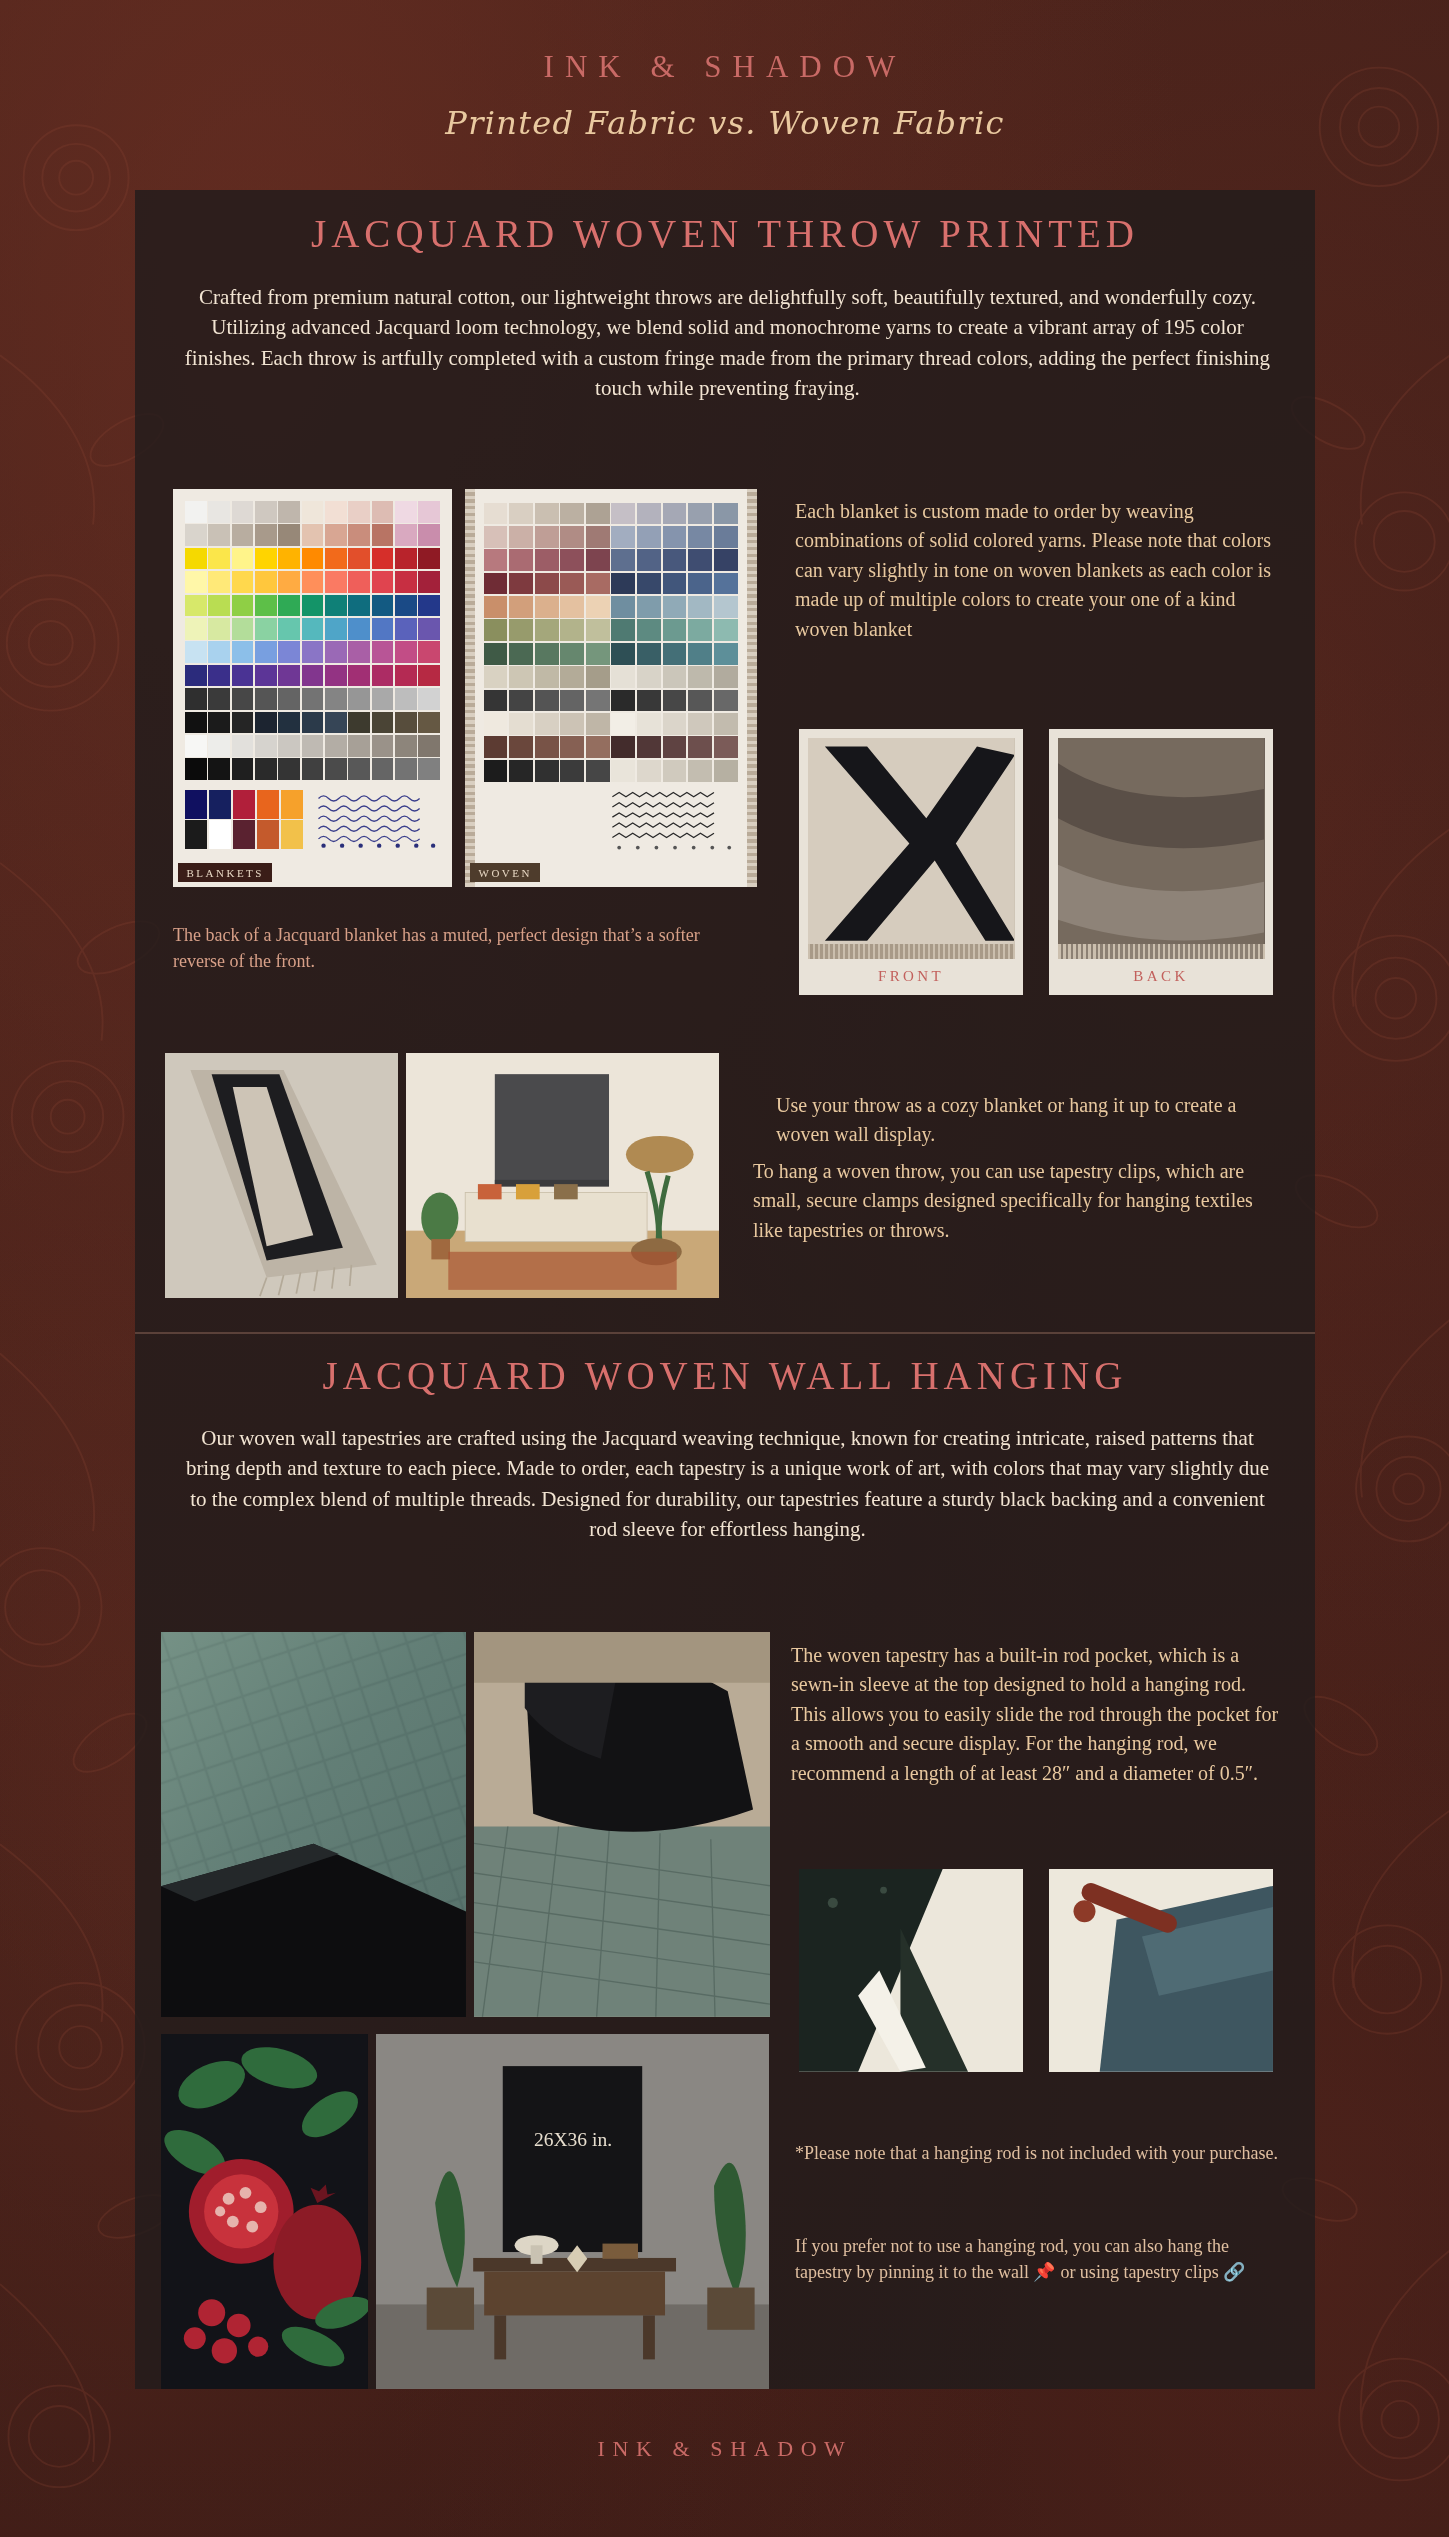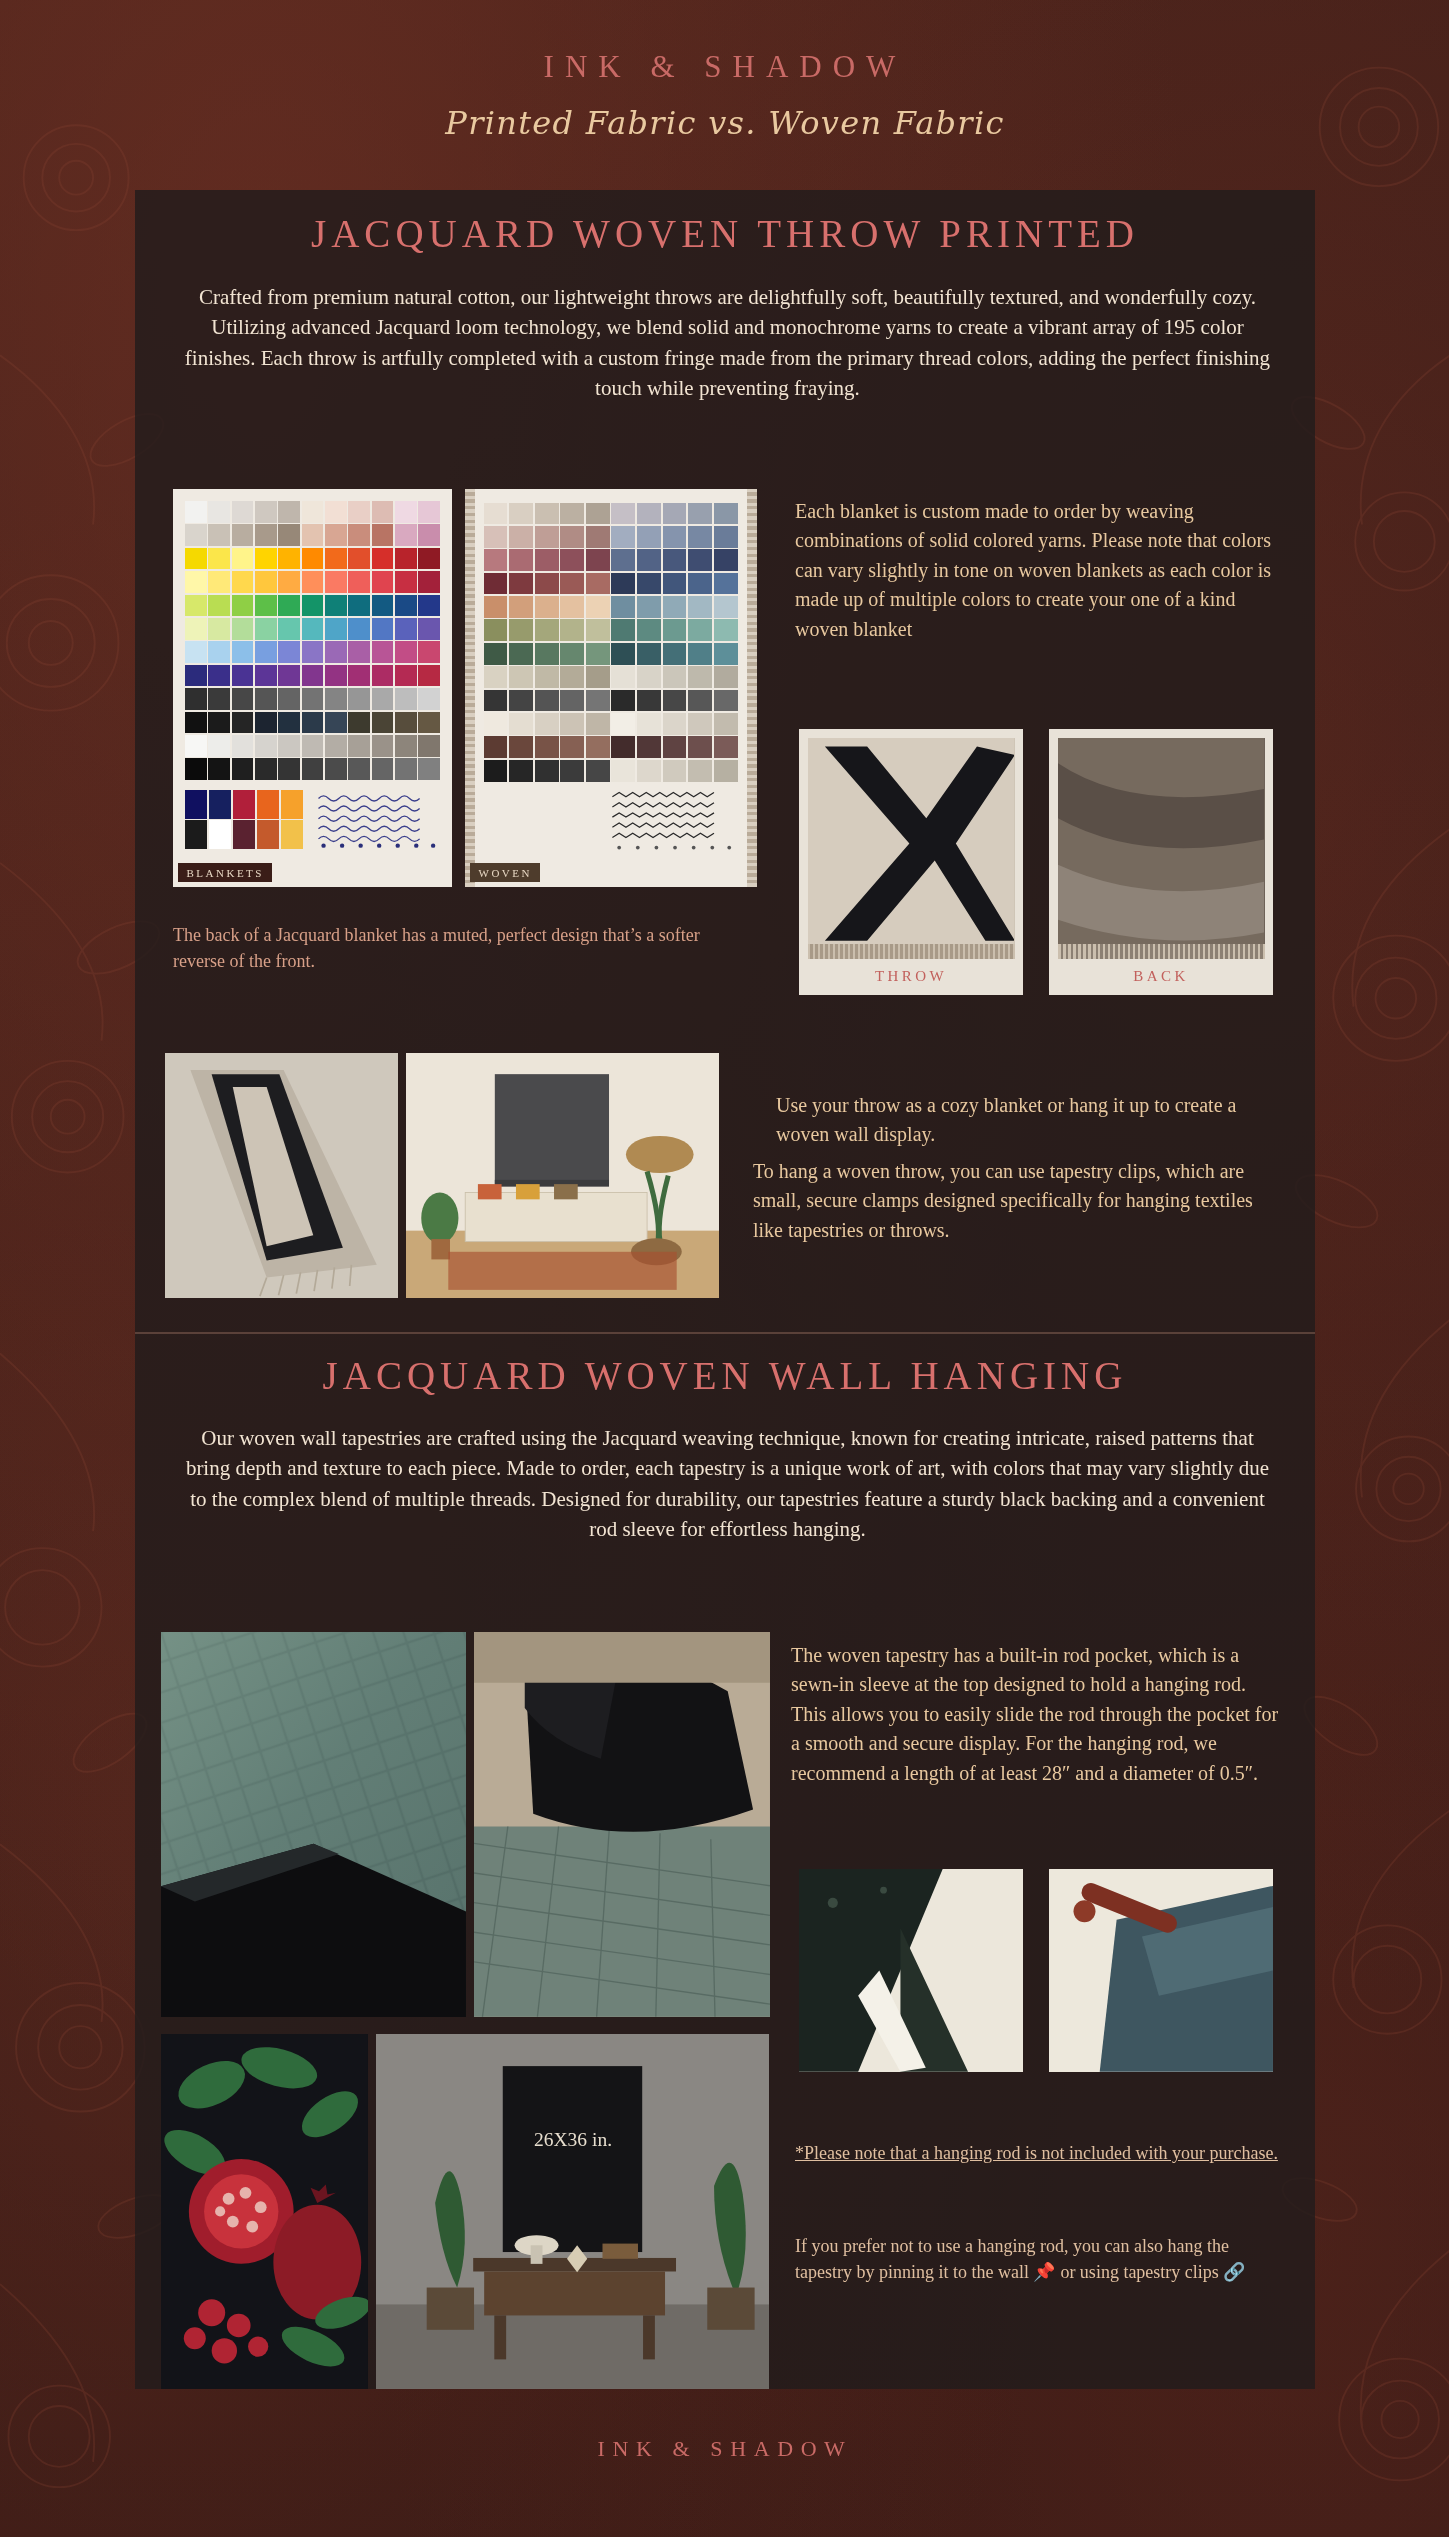--- a/index.html
+++ b/index.html
@@ -549,21 +549,21 @@
 
 <div class="side-copy" style="left:795px; top:497px; width:482px;">Each blanket is custom made to order by weaving combinations of solid colored yarns. Please note that colors can vary slightly in tone on woven blankets as each color is made up of multiple colors to create your one of a kind woven blanket</div>
 
 <div class="ph" style="left:799px; top:729px; width:224px; height:266px; background:#e8e2d8;">
   <div style="position:absolute; inset:8.5px 8.5px 49px 8.5px; background:#cfc5b6;"></div>
   <svg style="position:absolute; inset:8.5px 8.5px 49px 8.5px;" viewBox="0 0 245 250" preserveAspectRatio="none">
     <rect width="245" height="250" fill="#d6ccbe"></rect>
     <path d="M20 10 L120 125 L20 240 L70 240 L150 145 L210 240 L245 240 L175 125 L245 20 L200 10 L140 95 L70 10 Z" fill="#16161a"></path>
   </svg>
   <div style="position:absolute; left:8.5px; right:8.5px; bottom:36px; height:15px; background:repeating-linear-gradient(to right,#cbbfae 0 2.5px, #a89a88 2.5px 5px);"></div>
-  <div class="img-label" style="bottom:10px;">THROW</div>
+  <div class="img-label" style="bottom:10px;">FRONT</div>
 </div>
 
 <div class="ph" style="left:1049px; top:729px; width:224px; height:266px; background:#e8e2d8;">
   <div style="position:absolute; inset:8.5px 8.5px 49px 8.5px; background:#6e6258;"></div>
   <svg style="position:absolute; inset:8.5px 8.5px 49px 8.5px;" viewBox="0 0 245 250" preserveAspectRatio="none">
     <rect width="245" height="250" fill="#766a5e"></rect>
     <path d="M0 30 Q 90 90 245 60 L245 120 Q 100 150 0 95 Z" fill="#5a4f47"></path>
     <path d="M0 150 Q 110 200 245 170 L245 230 Q 120 255 0 215 Z" fill="#8e8378"></path>
     <rect x="0" y="0" width="245" height="250" fill="url(#w)" opacity="0.15"></rect>
   </svg>
@@ -733,17 +733,17 @@
     <path d="M238 250 l12 16 l-12 16 l-12 -16 z" fill="#d8cdb4"></path>
     <rect x="268" y="248" width="42" height="18" fill="#7a5c3c"></rect>
     <path d="M70 200 q16 -70 30 -10 q12 60 -4 110 q-20 -40 -26 -100z" fill="#2f5a33"></path>
     <path d="M400 180 q22 -60 34 10 q10 70 -8 120 q-26 -60 -26 -130z" fill="#2f5a33"></path>
     <rect x="60" y="300" width="56" height="50" fill="#5b4a38"></rect>
     <rect x="392" y="300" width="56" height="50" fill="#5b4a38"></rect>
   </svg>
   <div style="position:absolute; left:127px; top:93px; width:140px; text-align:center; color:#e8dfcf; font-size:19.5px; line-height:1.3;">26X36 in.</div>
 </div>
 
-<div class="caption-copy" style="left:795px; top:2140px; width:491px; color:#e0bfa0;text-decoration:underline;">*Please note that a hanging rod is not included with your purchase.</div>
+<div class="caption-copy" style="left:795px; top:2140px; width:491px; color:#e0bfa0;">*Please note that a hanging rod is not included with your purchase.</div>
 <div class="caption-copy" style="left:795px; top:2233px; width:491px; color:#e0bfa0;"> If you prefer not to use a hanging rod, you can also hang the tapestry by pinning it to the wall 📌 or using tapestry clips 🔗</div>
 
 <div class="footer">INK &amp; SHADOW</div>
 
 
 </body></html>

